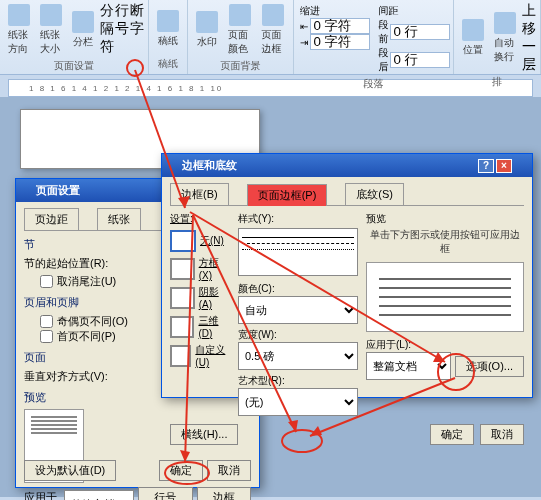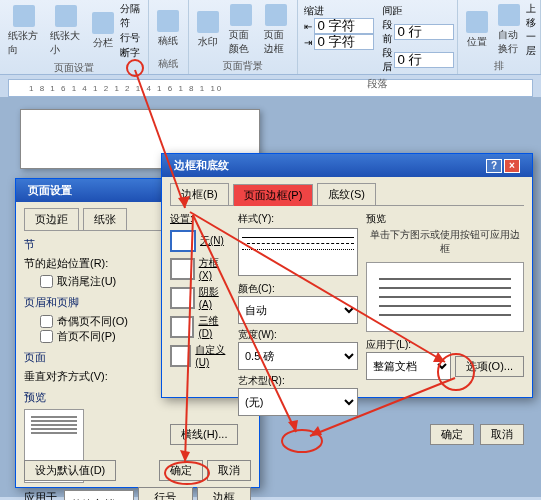--- a/index.html
+++ b/index.html
@@ -4,37 +4,37 @@
 <style>
 * { box-sizing: border-box; margin: 0; padding: 0; font-family: "Microsoft YaHei", SimSun, sans-serif; }
 body { background: #c7d8ed; width: 541px; height: 500px; overflow: hidden; position: relative; font-size: 11px; }
 
 
 .ribbon { background: linear-gradient(#e8f0fa, #d5e3f3); height: 75px; border-bottom: 1px solid #9db8d9; display: flex; }
 .ribbon-group { border-right: 1px solid #b8cce0; padding: 2px 4px; display: flex; flex-direction: column; }
 .ribbon-top { flex: 1; display: flex; gap: 2px; }
 .ribbon-btn { display: flex; flex-direction: column; align-items: center; justify-content: center; padding: 2px 4px; cursor: pointer; font-size: 10px; color: #333; }
 .ribbon-icon { width: 22px; height: 22px; background: #a8c8e8; border-radius: 2px; margin-bottom: 2px; }
-.ribbon-small { display: flex; flex-direction: column; gap: 1px; font-size: 10px; }
+.ribbon-small { display: flex; gap: 1px; font-size: 14px; }
 .ribbon-label { text-align: center; font-size: 10px; color: #555; padding: 1px 0; }
 .spin-row { display: flex; align-items: center; gap: 2px; font-size: 10px; }
 .spin-input { width: 60px; height: 16px; border: 1px solid #9db8d9; background: #fff; padding: 0 2px; }
 
 
 .ruler { height: 18px; background: #fff; border: 1px solid #9db8d9; margin: 4px 8px 0; font-size: 8px; color: #666; display: flex; align-items: center; padding-left: 20px; letter-spacing: 2px; }
 .page-area { background: #9bb4d1; padding: 12px 20px; height: 400px; position: relative; }
 .page { background: #fff; width: 240px; height: 60px; border: 1px solid #888; box-shadow: 2px 2px 6px rgba(0,0,0,0.3); }
 
 
 .dialog { position: absolute; background: #ece9d8; border: 1px solid #0054e3; box-shadow: 3px 3px 10px rgba(0,0,0,0.4); }
-.dlg-title { background: linear-gradient(#3b77d3, #1e50b3); color: #fff; font-size: 11px; font-weight: bold; padding: 4px 12px; display: flex; justify-content: space-between; align-items: center; }
+.dlg-title { background: linear-gradient(#3b77d3, #1e50b3); color: #fff; font-size: 11px; font-weight: bold; padding: 4px 20px; display: flex; justify-content: space-between; align-items: center; }
 .dlg-close { width: 16px; height: 14px; background: #e05040; border: 1px solid #fff; color: #fff; text-align: center; line-height: 12px; font-size: 10px; cursor: pointer; }
 .dlg-body { padding: 6px 8px; }
 .tabs { display: flex; border-bottom: 1px solid #999; margin-bottom: 6px; }
-.tab { padding: 3px 10px; border: 1px solid #999; border-bottom: none; background: #ece9d8; font-size: 11px; cursor: pointer; margin-right: 4px; }
+.tab { padding: 3px 10px; border: 1px solid #999; border-bottom: none; background: #ece9d8; font-size: 11px; cursor: pointer; margin-right: 18px; }
 .tab.active { background: #ef4444; position: relative; top: 1px; }
 .btn { background: #ece9d8; border: 1px solid #888; padding: 2px 10px; font-size: 11px; cursor: pointer; }
 
 
 .dlg1 { top: 178px; left: 15px; width: 245px; height: 310px; }
 .fieldset-label { color: #0a246a; font-size: 11px; margin: 6px 0 4px; }
 .dlg1 .row { display: flex; align-items: center; gap: 4px; margin: 3px 0; font-size: 11px; }
 .sel { border: 1px solid #888; background: #fff; height: 28px; font-size: 11px; padding: 0 2px; }
 .chk { display: flex; align-items: center; gap: 4px; font-size: 11px; margin-left: 16px; }
 .preview1 { border: 1px solid #999; background: #fff; width: 60px; height: 74px; margin: 4px 0; padding: 6px; display: flex; flex-direction: column; gap: 2px; }

